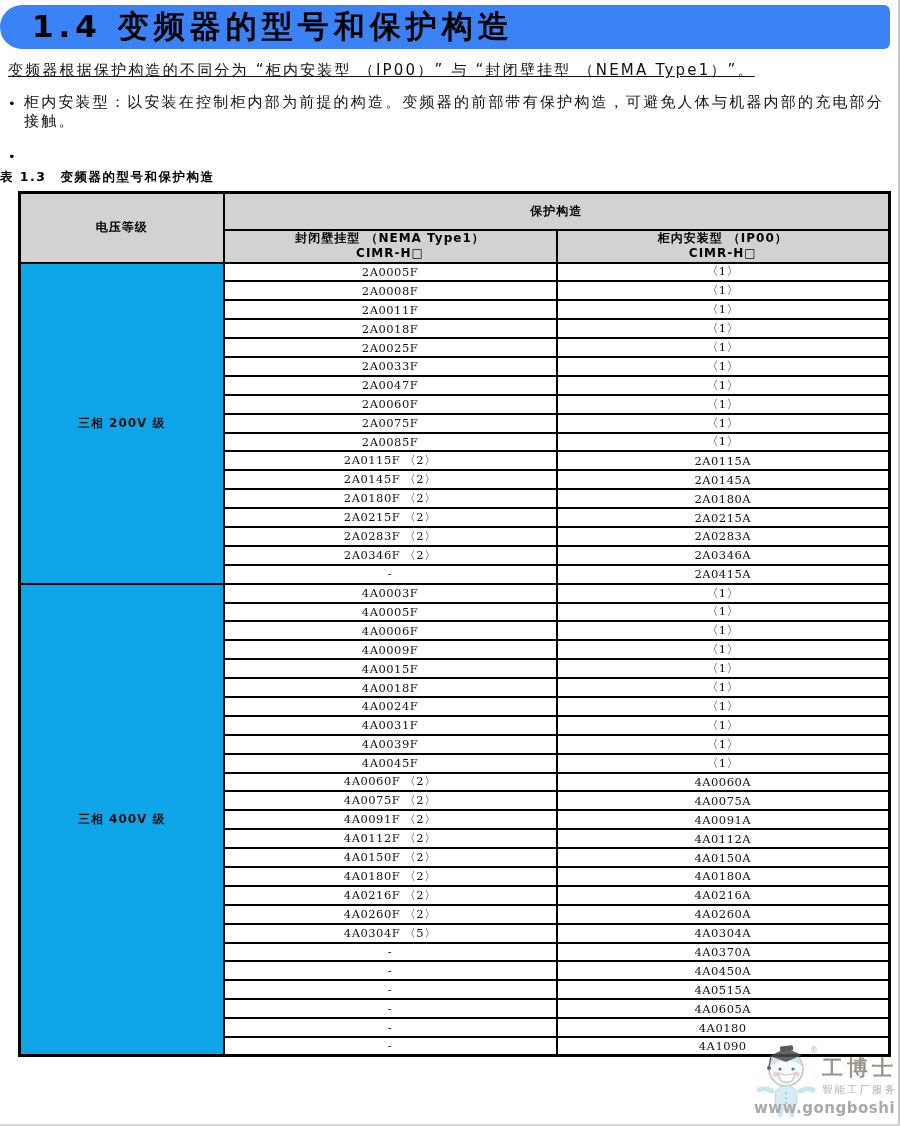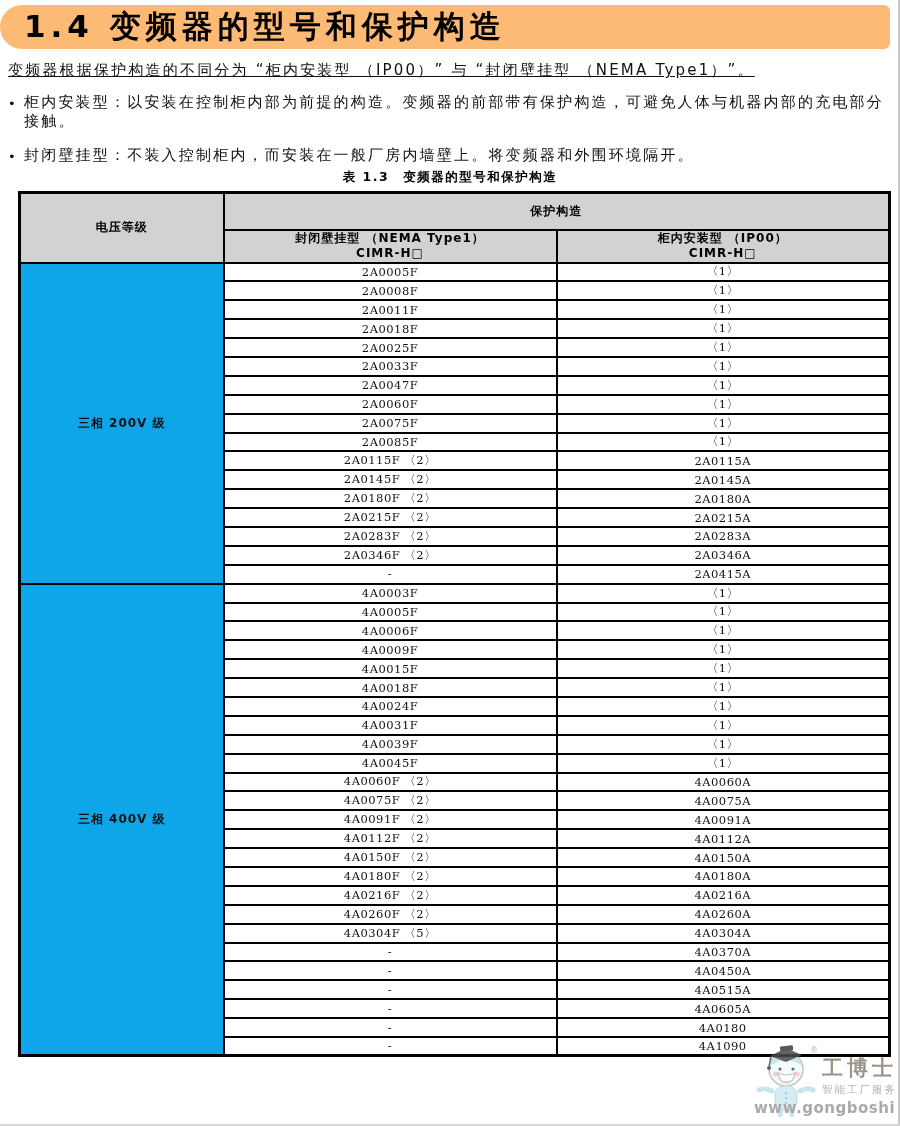--- a/index.html
+++ b/index.html
@@ -12,24 +12,24 @@
     overflow: hidden;
   }
   .page {
     position: absolute; inset: 0;
     border-right: 2px solid #c9c9c9;
     border-bottom: 2px solid #d6d6d6;
   }
   
   .title-bar {
     position: absolute; top: 5px; left: 0; width: 890px; height: 44px;
-    background: #fdba74;
+    background: #3b82f6;
     border-radius: 22px 6px 6px 22px;
     display: flex; align-items: center;
-    padding-left: 24px;
+    padding-left: 32px;
   }
   .title-bar h1 {
     font-size: 31px; font-weight: bold; color: #000;
     letter-spacing: 5px; white-space: nowrap;
   }
   
   .intro {
     position: absolute; top: 61px; left: 8px; width: 880px;
     font-size: 15px; letter-spacing: 2.2px; line-height: 18px; color: #111; text-decoration: underline;
   }
@@ -37,21 +37,21 @@
     position: absolute; left: 8px; width: 882px;
     font-size: 15px; letter-spacing: 2.2px; line-height: 19px; color: #111;
     padding-left: 16px;
   }
   .bullet .marker { position: absolute; left: 0; top: 1px; font-size: 13px; }
   .bullet-1 { top: 93px; }
   .bullet-2 { top: 146px; }
   
   .table-caption {
     position: absolute; top: 169px; left: 0; width: 900px;
-    text-align: center; font-size: 12.5px; font-weight: bold;
+    font-size: 12.5px; font-weight: bold;
     letter-spacing: 1.5px; color: #000;
   }
   
   .spec-table-wrap { position: absolute; top: 191px; left: 18px; }
   table.spec {
     border-collapse: collapse;
     table-layout: fixed;
     width: 870px;
     border: 3px solid #000;
   }
@@ -104,21 +104,20 @@
   </div>
 
   <p class="intro">变频器根据保护构造的不同分为 “柜内安装型 （IP00）” 与 “封闭壁挂型 （NEMA Type1）”。</p>
 
   <div class="bullet bullet-1">
     <span class="marker">•</span>
     <span>柜内安装型：以安装在控制柜内部为前提的构造。变频器的前部带有保护构造，可避免人体与机器内部的充电部分接触。</span>
   </div>
   <div class="bullet bullet-2">
     <span class="marker">•</span>
-    <span>封闭壁挂型：不装入控制柜内，而安装在一般厂房内墙壁上。将变频器和外围环境隔开。</span>
   </div>
 
   <div class="table-caption">表 1.3　变频器的型号和保护构造</div>
 
   <div class="spec-table-wrap">
     <table class="spec">
       <colgroup>
         <col style="width:204px">
         <col style="width:333px">
         <col style="width:333px">

